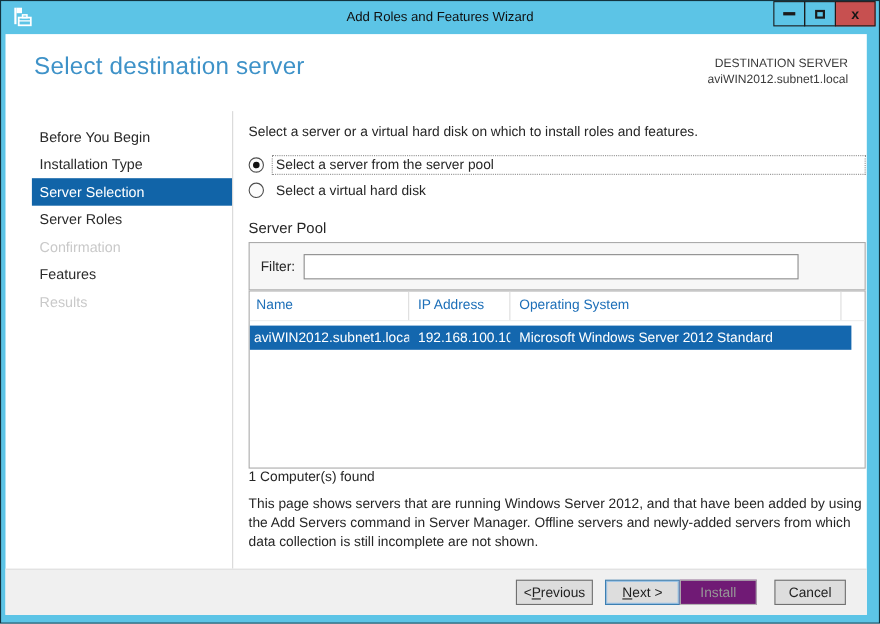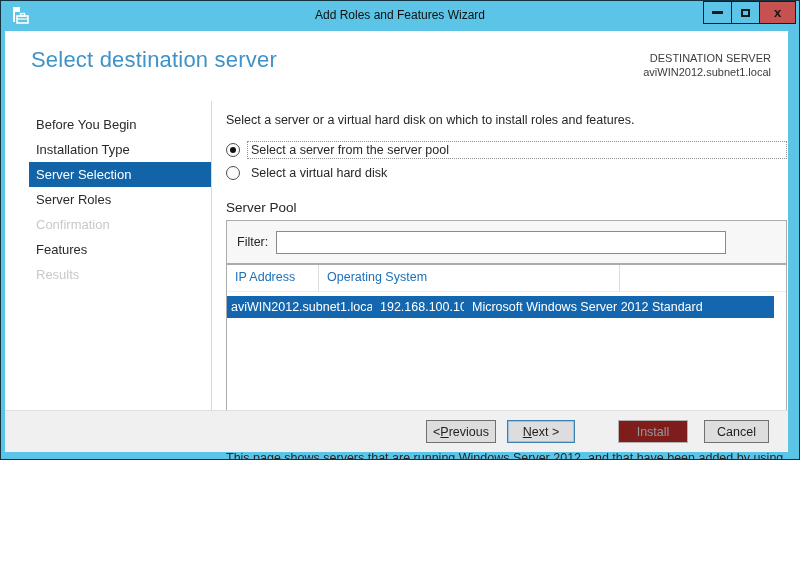--- a/index.html
+++ b/index.html
@@ -1,16 +1,16 @@
 <!DOCTYPE html>
 <html><head>
 <meta charset="utf-8">
 <style>
   html,body{margin:0;padding:0;background:#ffffff;font-family:"Liberation Sans", sans-serif;}
-  .window{position:relative;width:800px;height:460px;box-sizing:border-box;
+  .window{position:relative;width:800px;height:567px;box-sizing:border-box;
     background:#5CC4E6;border:1px solid #12333F;overflow:hidden;}
   
   .titlebar{position:absolute;top:0;left:0;right:0;height:30px;}
   .app-icon{position:absolute;left:9px;top:4px;width:21px;height:21px;}
   .window-title{position:absolute;left:0;right:0;top:0;line-height:29px;text-align:center;
     font-size:12px;color:#101010;}
   .win-controls{position:absolute;top:0;right:3px;display:flex;}
   .win-btn{height:23px;box-sizing:border-box;border:1px solid #1B1B1B;background:transparent;
     display:flex;align-items:center;justify-content:center;margin-left:-1px;padding:0;cursor:default;}
   .win-btn.min,.win-btn.max{width:29px;}
@@ -64,21 +64,21 @@
   
   .footer{position:absolute;left:0;right:0;bottom:0;height:42px;box-sizing:border-box;
     background:#F0F0F0;border-top:1px solid #DFDFDF;display:flex;align-items:center;
     justify-content:flex-end;padding-right:19px;}
   .btn{height:23px;box-sizing:border-box;background:#DDDDDD;border:1px solid #707070;
     font-family:"Liberation Sans",sans-serif;font-size:12.5px;color:#1F1F1F;
     display:flex;align-items:center;justify-content:center;padding:0 8px;cursor:default;}
   .btn .u{text-decoration:underline;}
   .btn.prev{width:70px;}
   .btn.next{width:68px;margin-left:11px;border-color:#3C7FB1;box-shadow:inset 0 0 0 1px #9CC3E5;}
-  .btn.install{width:70px;margin-left:43px;background:#7f1d1d;border-color:#B2B2B2;color:#979797;}
+  .btn.install{width:70px;background:#701a75;border-color:#B2B2B2;color:#979797;}
   .btn.cancel{width:65px;margin-left:16px;}
 </style>
 </head>
 <body>
 
 <div class="window">
 
   <div class="titlebar">
     <span class="app-icon">
       <svg width="21" height="21" viewBox="0 0 21 21">
@@ -136,20 +136,21 @@
 
       <div class="pool-title">Server Pool</div>
 
       <div class="filter-box">
         <span class="filter-label">Filter:</span>
         <input class="filter-input" type="text" value="" style="">
       </div>
 
       <div class="server-table">
         <div class="thead">
+          <div class="th c-name">Name</div>
           <div class="th c-ip">IP Address</div>
           <div class="th c-os">Operating System</div>
           <div class="th c-rest"></div>
         </div>
         <div class="trow">
           <div class="td c-name">aviWIN2012.subnet1.local</div>
           <div class="td c-ip">192.168.100.10</div>
           <div class="td c-os">Microsoft Windows Server 2012 Standard</div>
         </div>
       </div>

